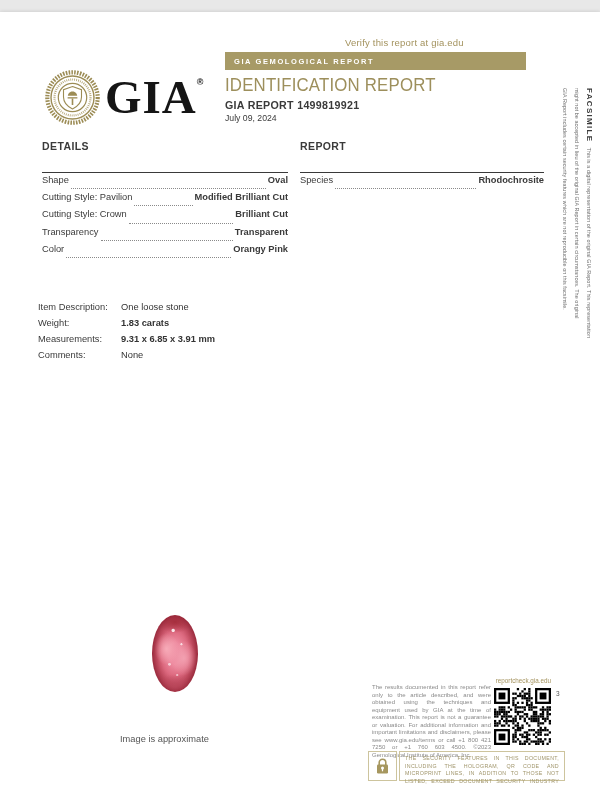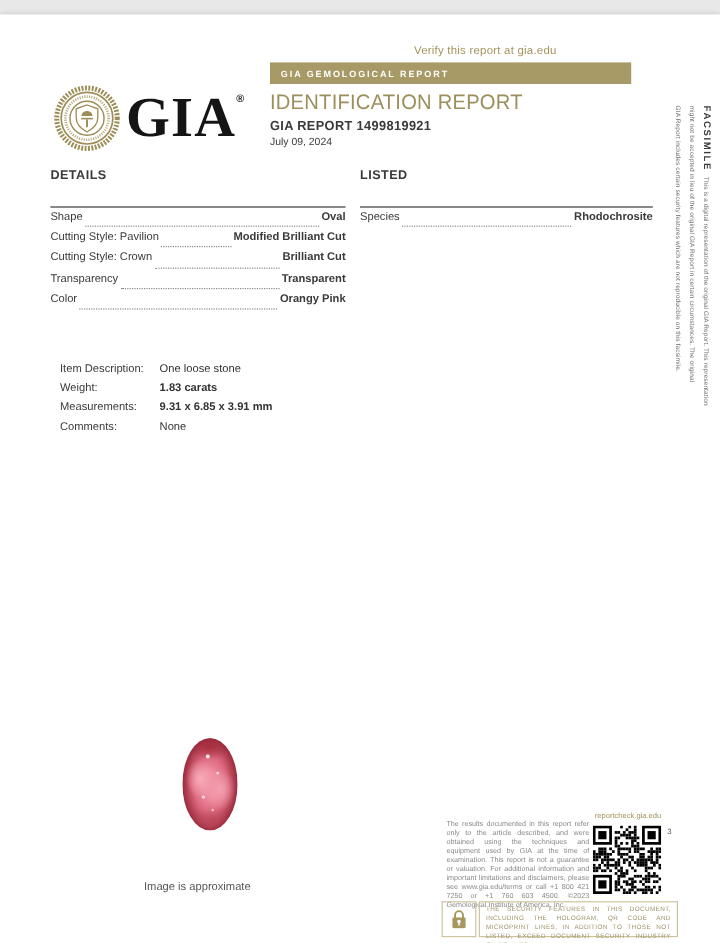--- a/index.html
+++ b/index.html
@@ -24,21 +24,21 @@
   
   .col{position:absolute;top:128px;}
   .col.details{left:42px;width:246px;}
   .col.results{left:300px;width:244px;}
   .col h2{margin:0 0 0 0;font-size:10.5px;font-weight:bold;letter-spacing:.4px;color:#3a3a3a;padding-bottom:20px;border-bottom:1.2px solid #3a3a3a;}
   .row{display:flex;align-items:baseline;height:17.2px;font-size:9.3px;color:#3a3a3a;}
   .row .leader{flex:1;border-bottom:1.3px dotted #8a8a8a;margin:0 2px;align-self:flex-end;position:relative;top:-3px;}
   .row .val{font-weight:bold;white-space:nowrap;}
   .col .row:first-of-type{margin-top:2px;}
   
-  .item{position:absolute;left:50px;top:287px;font-size:9.3px;}
+  .item{position:absolute;left:38px;top:287px;font-size:9.3px;}
   .item .irow{display:flex;height:16px;line-height:16px;}
   .item .ilabel{width:83px;color:#3a3a3a;}
   .item .ival{color:#333;}
   .item .irow:nth-child(2) .ival,.item .irow:nth-child(3) .ival{font-weight:bold;}
   
   .facsimile{
     position:absolute;left:388px;top:283px;width:207px;height:40px;
     transform:rotate(90deg);transform-origin:top right;
     color:#6e6e6e;
   }
@@ -123,21 +123,21 @@
         <span class="val">Transparent</span>
     </div>
     <div class="row">
       <span>Color</span>
         <span class="leader"></span>
         <span class="val">Orangy Pink</span>
     </div>
   </div>
 
   <div class="col results">
-    <h2>LISTED</h2>
+    <h2>REPORT</h2>
     <div class="row">
       <span>Species</span>
         <span class="leader"></span>
         <span class="val">Rhodochrosite</span>
     </div>
   </div>
 
   <div class="item">
     <div class="irow">
       <span class="ilabel">Item Description:</span>

